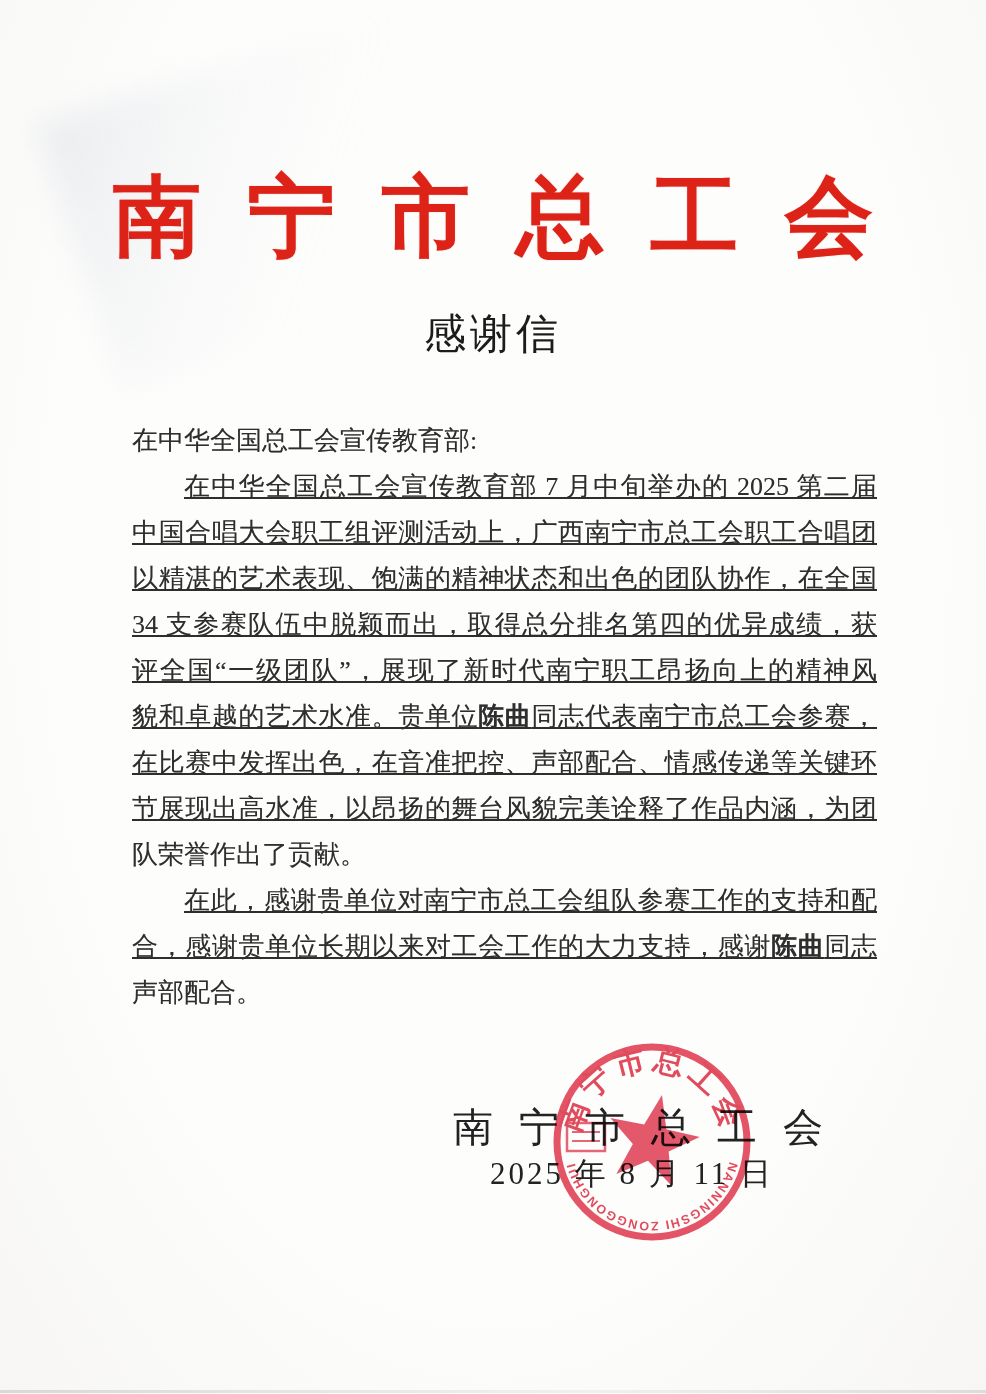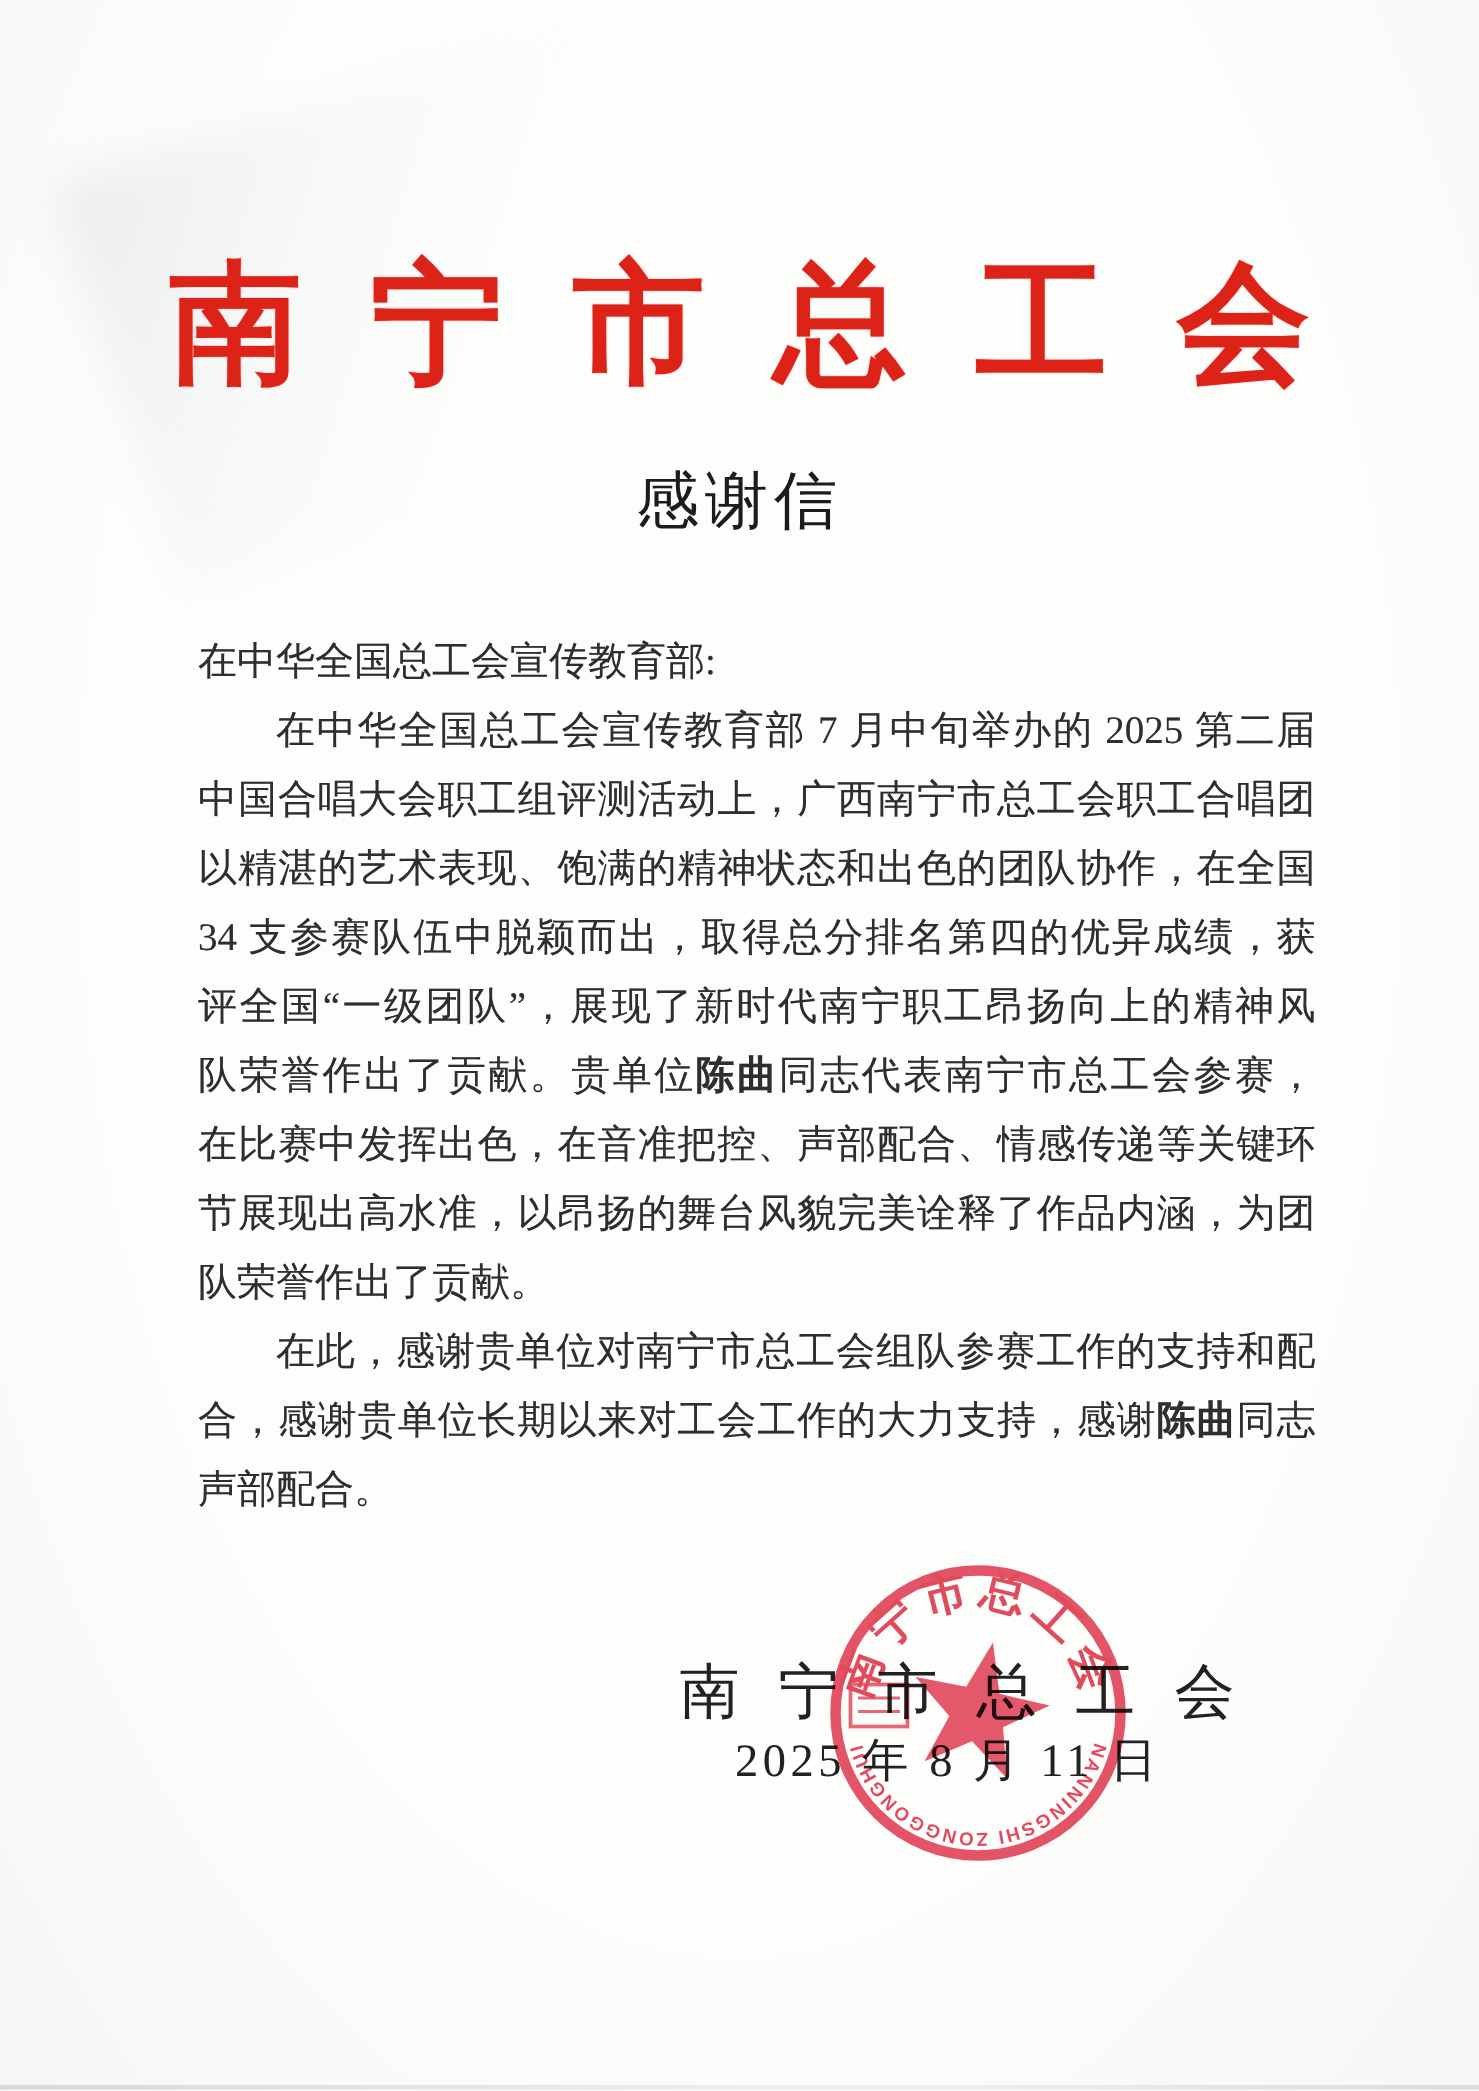--- a/index.html
+++ b/index.html
@@ -64,21 +64,21 @@
     position: absolute;
     left: 132px; top: 418px;
     width: 745px;
     font-size: 26px;
     line-height: 46px;
     color: #2e2e2e;
     text-shadow: 0 0 0.4px rgba(60,60,60,0.4);
   }
   .body-line { width: 100%; }
   .body-line.left { text-align: left; }
-  .body-line.justify { text-align: justify; text-align-last: justify; }
+  .body-line.justify { text-align: justify; text-align-last: justify; text-decoration: underline; }
   .body-line.indent { text-indent: 2em; }
   .body-line .bold { font-weight: 700; }
 
   
   .signature-org {
     position: absolute;
     left: 642px; top: 1100px;
     transform: translateX(-50%);
     white-space: nowrap;
     font-size: 40px;
@@ -139,21 +139,21 @@
 
   <div class="letter-title">感谢信</div>
 
   <div class="letter-body">
       <div class="body-line left"><span>在中华全国总工会宣传教育部:</span></div>
       <div class="body-line indent justify"><span>在中华全国总工会宣传教育部 7 月中旬举办的 2025 第二届</span></div>
       <div class="body-line justify"><span>中国合唱大会职工组评测活动上，广西南宁市总工会职工合唱团</span></div>
       <div class="body-line justify"><span>以精湛的艺术表现、饱满的精神状态和出色的团队协作，在全国</span></div>
       <div class="body-line justify"><span>34 支参赛队伍中脱颖而出，取得总分排名第四的优异成绩，获</span></div>
       <div class="body-line justify"><span>评全国“一级团队”，展现了新时代南宁职工昂扬向上的精神风</span></div>
-      <div class="body-line justify"><span>队荣誉作出了贡献。贵单位</span><span class="bold">陈曲</span><span>同志代表南宁市总工会参赛，</span></div>
+      <div class="body-line justify"><span>貌和卓越的艺术水准。贵单位</span><span class="bold">陈曲</span><span>同志代表南宁市总工会参赛，</span></div>
       <div class="body-line justify"><span>在比赛中发挥出色，在音准把控、声部配合、情感传递等关键环</span></div>
       <div class="body-line justify"><span>节展现出高水准，以昂扬的舞台风貌完美诠释了作品内涵，为团</span></div>
       <div class="body-line left"><span>队荣誉作出了贡献。</span></div>
       <div class="body-line indent justify"><span>在此，感谢贵单位对南宁市总工会组队参赛工作的支持和配</span></div>
       <div class="body-line justify"><span>合，感谢贵单位长期以来对工会工作的大力支持，感谢</span><span class="bold">陈曲</span><span>同志</span></div>
       <div class="body-line left"><span>声部配合。</span></div>
     </div>
 
   <div class="signature-org">南 宁 市 总 工 会</div>
   <div class="signature-date">2025 年 8 月 11 日</div>

